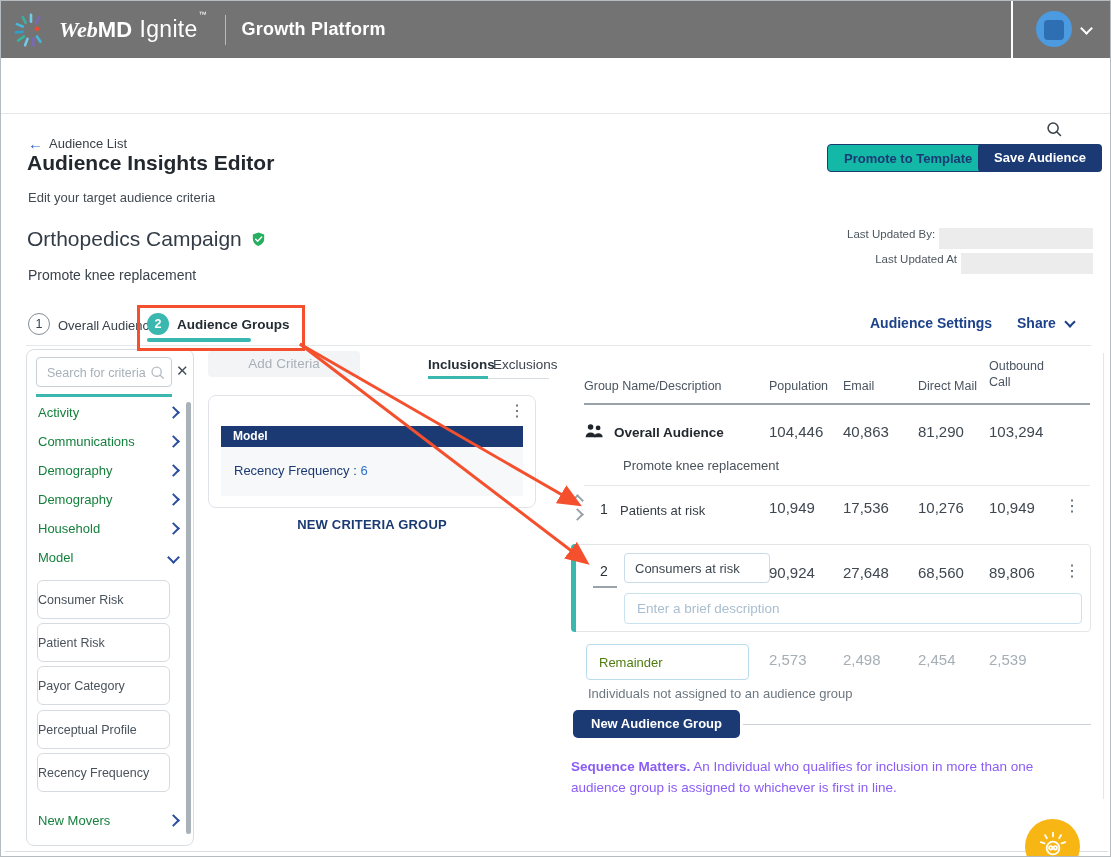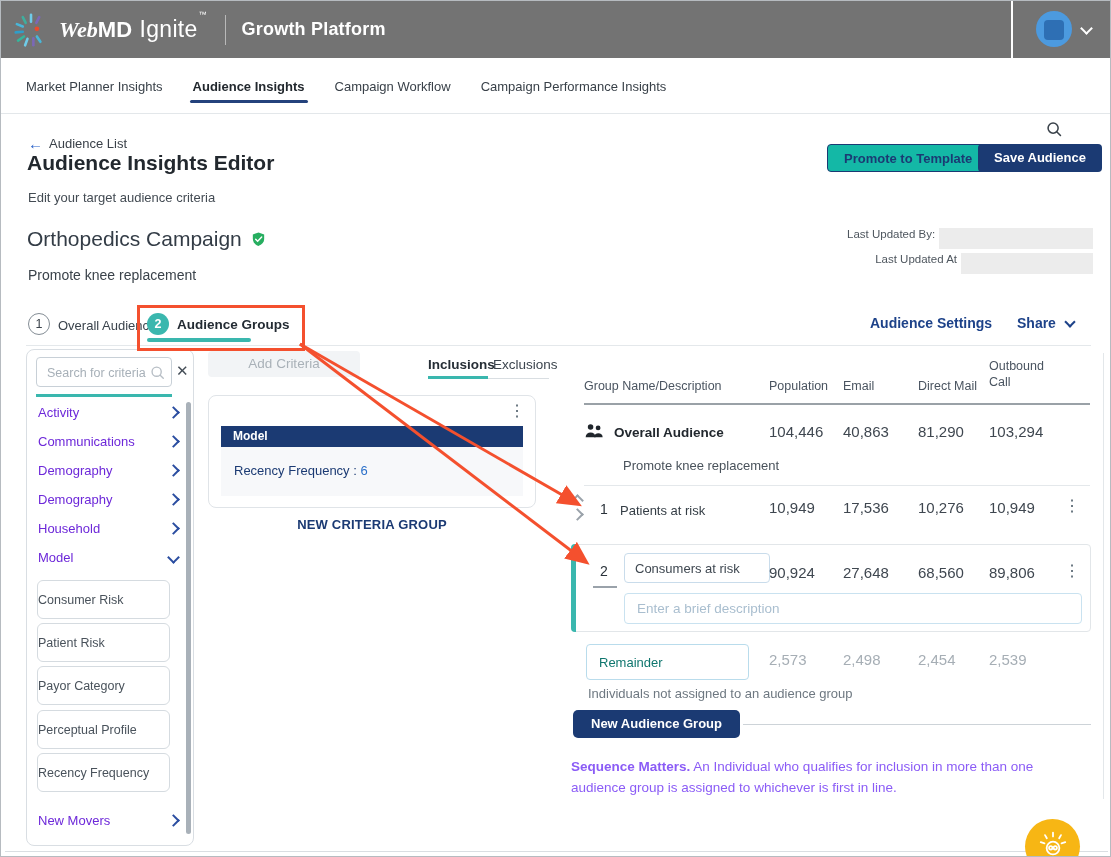--- a/index.html
+++ b/index.html
@@ -59,21 +59,21 @@
   .annotation-box{position:absolute;left:136px;top:304px;width:162px;height:40px;border:3px solid #F4502E;z-index:50;pointer-events:none;}
   #annotations{position:absolute;left:0;top:0;z-index:50;pointer-events:none;}
   
   .sidebar{position:absolute;left:25px;top:348px;width:168px;height:497px;border:1px solid #D9DEE3;border-radius:8px;background:#fff;box-sizing:border-box;}
   .search-box{position:absolute;left:9px;top:7px;width:136px;height:30px;border:1px solid #C8D0D7;border-radius:4px;box-sizing:border-box;}
   .search-box input{border:none;outline:none;width:100px;height:26px;margin:1px 0 0 8px;font-size:12.5px;font-family:inherit;color:#3E4750;background:transparent;}
   .search-box input::placeholder{color:#A7B0B8;}
   .search-glyph{position:absolute;right:5px;top:6px;}
   .x-icon{position:absolute;left:149px;top:12px;font-size:15px;color:#454E57;cursor:pointer;}
   .search-underline{position:absolute;left:9px;top:44px;width:136px;height:3px;background:#3AB7AE;}
-  .cat{position:absolute;left:11px;right:15px;height:24px;display:flex;justify-content:space-between;align-items:center;font-size:13px;color:#6d28d9;cursor:pointer;}
+  .cat{position:absolute;left:11px;right:15px;height:24px;display:flex;justify-content:space-between;align-items:center;font-size:13px;color:#15803d;cursor:pointer;}
   .chip{position:absolute;left:10px;width:133px;height:39px;border:1px solid #D5DBE0;border-radius:6px;box-sizing:border-box;display:flex;align-items:center;padding-left:0;font-size:12.5px;color:#49525B;background:#fff;cursor:pointer;}
   .side-scrollbar{position:absolute;left:159px;top:52px;width:5px;height:432px;background:#A9B1B9;border-radius:3px;}
   
   .add-criteria{position:absolute;left:207px;top:350px;width:152px;height:26px;background:#F2F4F6;border-radius:4px;color:#A9B1B8;font-size:13.5px;text-align:center;line-height:26px;}
   .inc-tab{position:absolute;left:427px;top:356px;font-size:13.5px;font-weight:700;color:#262E36;cursor:pointer;}
   .exc-tab{position:absolute;left:492px;top:356px;font-size:13.5px;color:#3C454E;cursor:pointer;}
   .tab-track{position:absolute;left:427px;top:377px;width:121px;height:1px;background:#D9DEE2;}
   .tab-teal{position:absolute;left:427px;top:375px;width:60px;height:3px;background:#3AB7AE;}
   .crit-card{position:absolute;left:207px;top:394px;width:328px;height:113px;border:1px solid #E0E4E8;border-radius:8px;background:#fff;box-sizing:border-box;}
   .kebab{font-size:16px;color:#51606C;line-height:14px;cursor:pointer;}
@@ -132,34 +132,20 @@
       <span class="product">Growth Platform</span>
     </div>
     <div class="hdr-vline"></div>
     <div class="avatar">
         <div class="avatar-inner"></div>
       </div>
     <span class="chev down white abs" style="left:1081px;top:23px;"></span>
   </div>
 
   <div class="nav-bar">
-    <div class="tabs">
-      <div class="tab">
-          <span>Market Planner Insights</span>
-        </div>
-      <div class="tab active">
-          <span>Audience Insights</span>
-        </div>
-      <div class="tab">
-          <span>Campaign Workflow</span>
-        </div>
-      <div class="tab">
-          <span>Campaign Performance Insights</span>
-        </div>
-    </div>
     <div class="lookup">
       <svg width="18" height="18" viewBox="0 0 20 20">
         <circle cx="9" cy="9" r="5.6" fill="none" stroke="#3A424A" stroke-width="1.7"></circle>
         <line x1="13.3" y1="13.3" x2="17.2" y2="17.2" stroke="#3A424A" stroke-width="1.7" stroke-linecap="round"></line>
       </svg>
       <div class="lookup-label">Look up</div>
     </div>
   </div>
 
   <div class="back-link">
@@ -312,21 +298,21 @@
       <div class="abs" style="left:21px;top:41px;width:24px;height:1.5px;background:#9AA2AA;"></div>
       <input class="txt-input abs" style="left: 52px; top: 8px; width: 146px; height: 30px;" value="Consumers at risk">
       <input class="txt-input abs" style="left: 52px; top: 48px; width: 458px; height: 31px; border-color: rgb(201, 226, 240); font-size: 13.5px; padding: 0px 12px;" placeholder="Enter a brief description">
     </div>
     <div class="num" style="left:198px;top:218px;">90,924</div>
     <div class="num" style="left:272px;top:218px;">27,648</div>
     <div class="num" style="left:347px;top:218px;">68,560</div>
     <div class="num" style="left:418px;top:218px;">89,806</div>
     <span class="kebab abs" style="left:493px;top:218px;">⋮</span>
 
-    <input class="txt-input abs" style="left: 15px; top: 298px; width: 163px; height: 31px; border-color: rgb(185, 220, 236); color: #0f766e; padding: 17px 12px;" value="Remainder">
+    <input class="txt-input abs" style="left: 15px; top: 298px; width: 163px; height: 31px; border-color: rgb(185, 220, 236); color: #4d7c0f; padding: 17px 12px;" value="Remainder">
     <div class="num dim" style="left:198px;top:305px;">2,573</div>
     <div class="num dim" style="left:272px;top:305px;">2,498</div>
     <div class="num dim" style="left:347px;top:305px;">2,454</div>
     <div class="num dim" style="left:418px;top:305px;">2,539</div>
     <div class="remainder-desc">Individuals not assigned to an audience group</div>
 
     <div class="nag-btn">New Audience Group</div>
     <div class="nag-line"></div>
 
     <div class="note">

